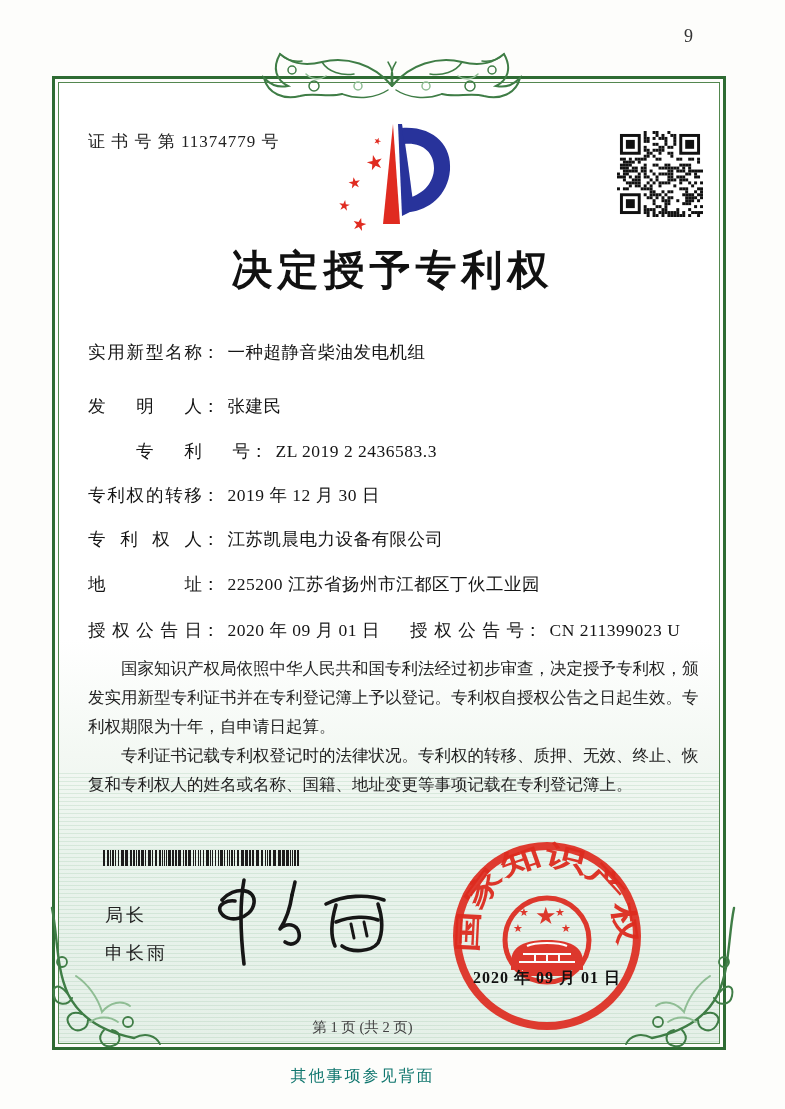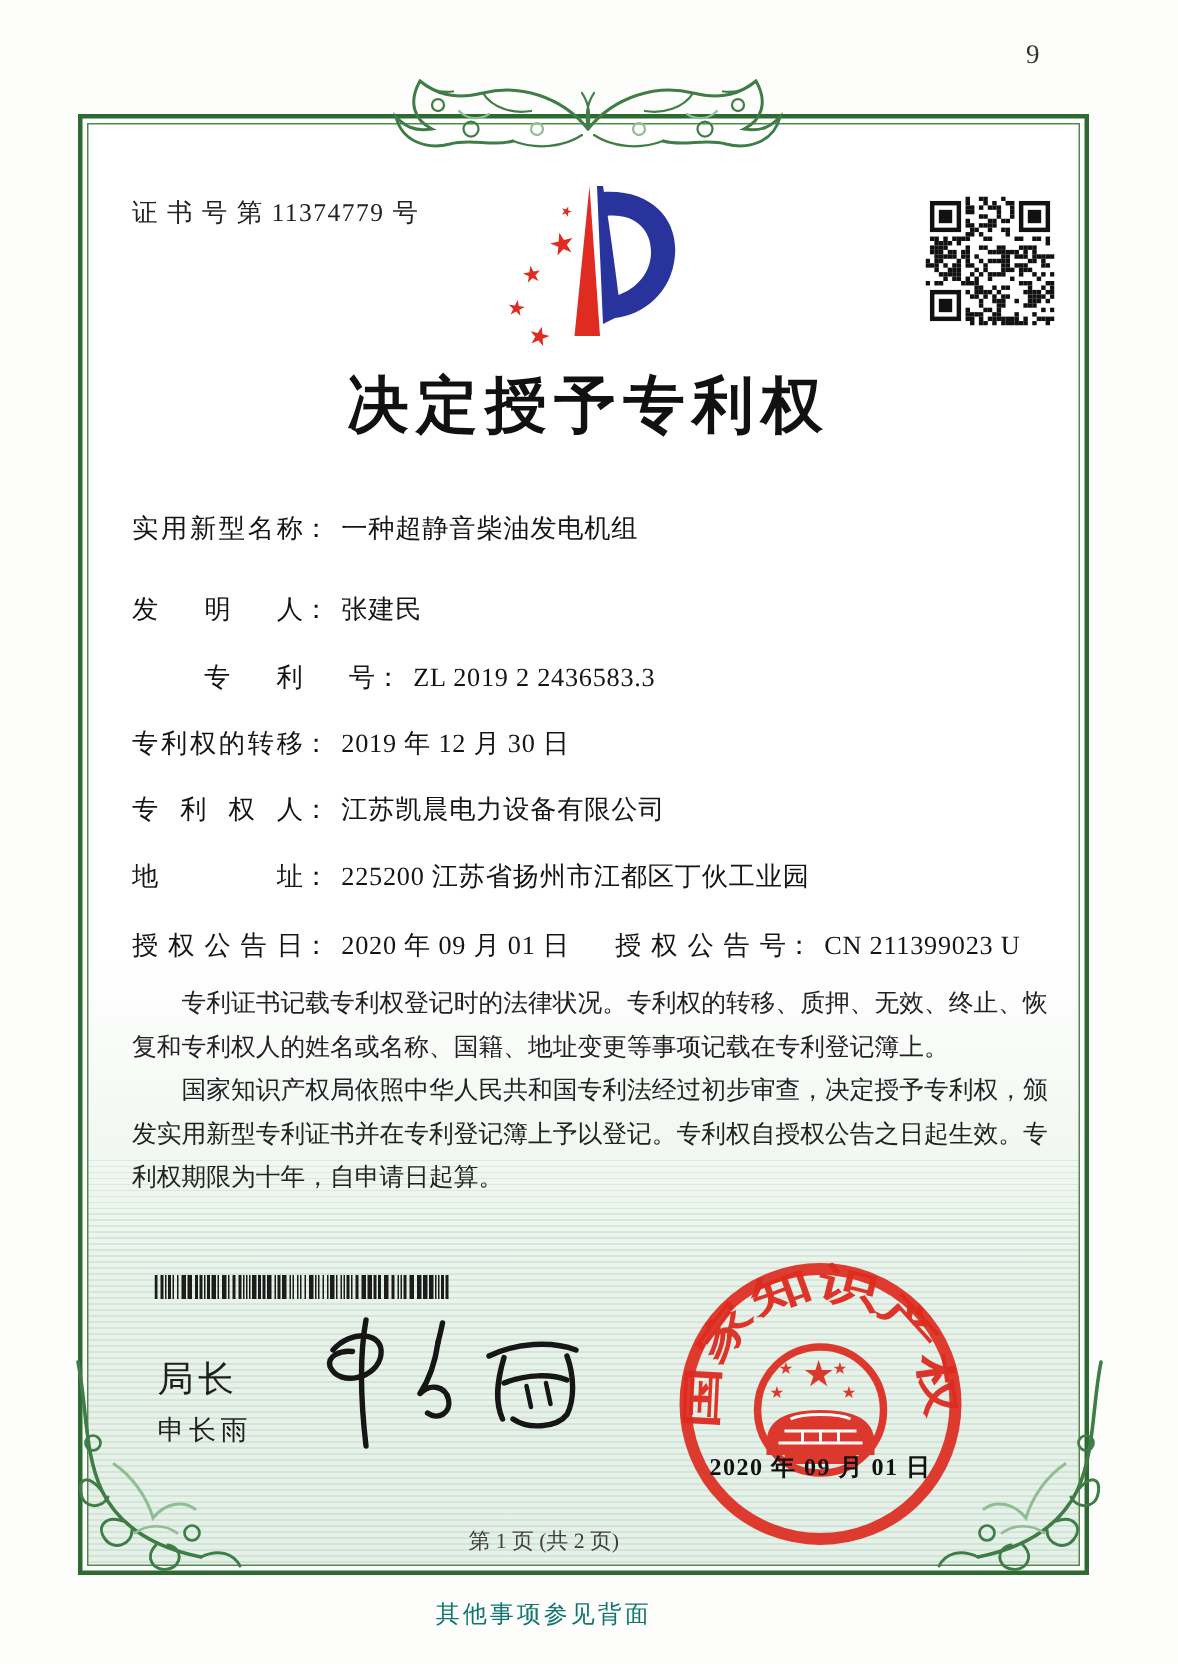--- a/index.html
+++ b/index.html
@@ -60,21 +60,21 @@
 
   .body-text{
     left:88px;top:654px;width:614px;
     font-size:16.5px;line-height:29px;color:#222;
     font-family:"DejaVu Serif","Liberation Serif",serif;
   }
   .body-text p{margin:0;text-indent:2em;}
 
   .barcode-box{left:103px;top:850px;width:197px;height:16px;}
 
-  .officer-title{left:105px;top:903px;font-size:24px;letter-spacing:3px;}
+  .officer-title{left:105px;top:903px;font-size:18px;letter-spacing:3px;}
   .officer-name{left:105px;top:941px;font-size:18px;letter-spacing:3px;}
   .signature-box{left:198px;top:872px;width:210px;height:100px;}
 
   .seal-box{left:449px;top:838px;width:196px;height:196px;}
   .seal-date{
     left:462px;top:968px;width:170px;text-align:center;
     font-size:16px;font-weight:700;color:#111;letter-spacing:1px;
   }
 
   .page-indicator{left:0;right:60px;top:1018px;text-align:center;font-size:14.5px;color:#404040;}
@@ -444,22 +444,22 @@
   <span class="field-label">地址</span><span class="colon">：</span><span class="field-value">225200 江苏省扬州市江都区丁伙工业园</span>
 </div>
 <div class="abs field-row row-7">
   <span class="field-label">授权公告日</span><span class="colon">：</span><span class="field-value">2020 年 09 月 01 日</span>
   <span class="grant-no">
     <span class="field-label">授权公告号</span><span class="colon">：</span><span class="field-value">CN 211399023 U</span>
   </span>
 </div>
 
 <div class="abs body-text">
+  <p>国家知识产权局依照中华人民共和国专利法经过初步审查，决定授予专利权，颁发实用新型专利证书并在专利登记簿上予以登记。专利权自授权公告之日起生效。专利权期限为十年，自申请日起算。</p>
   <p>专利证书记载专利权登记时的法律状况。专利权的转移、质押、无效、终止、恢复和专利权人的姓名或名称、国籍、地址变更等事项记载在专利登记簿上。</p>
-  <p>国家知识产权局依照中华人民共和国专利法经过初步审查，决定授予专利权，颁发实用新型专利证书并在专利登记簿上予以登记。专利权自授权公告之日起生效。专利权期限为十年，自申请日起算。</p>
 </div>
 
 <svg class="abs barcode-box" viewBox="0 0 197 16" preserveAspectRatio="none">
   <g class="barcode-bars" fill="#1c1c1c">
       <rect x="0" y="0" width="2" height="16"></rect>
       <rect x="4" y="0" width="2" height="16"></rect>
       <rect x="7" y="0" width="1" height="16"></rect>
       <rect x="9" y="0" width="2" height="16"></rect>
       <rect x="12" y="0" width="1" height="16"></rect>
       <rect x="15" y="0" width="1" height="16"></rect>

